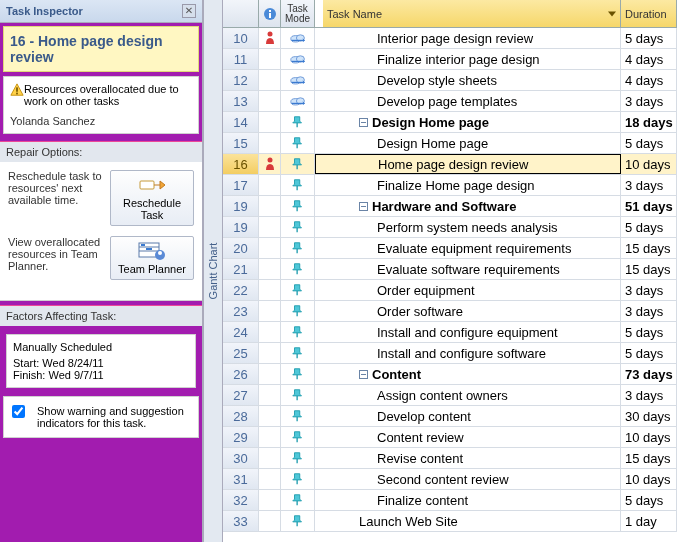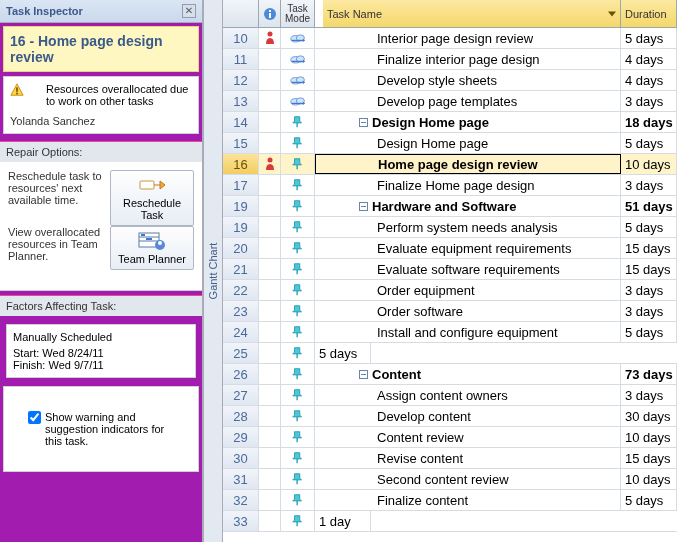--- a/index.html
+++ b/index.html
@@ -3,56 +3,56 @@
 <meta charset="utf-8">
 <style>
 * { box-sizing: border-box; margin: 0; padding: 0; }
 body { font-family: "Segoe UI", Tahoma, sans-serif; font-size: 11px; width: 677px; height: 542px; display: flex; overflow: hidden; background: #fff; }
 .inspector { width: 203px; background: #a21caf; border-right: 1px solid #aab; display: flex; flex-direction: column; }
 .inspector-header { background: linear-gradient(#dbe6f4,#c9d8ec); padding: 4px 6px; display: flex; justify-content: space-between; align-items: center; border-bottom: 1px solid #aab; }
 .inspector-header span { font-weight: bold; color: #3a5a8a; }
 .close-x { width: 14px; height: 14px; background: #d6dfec; border: 1px solid #99a; font-size: 10px; line-height: 12px; text-align: center; color: #555; cursor: pointer; }
 .task-title-box { background: #fff7c2; border: 1px solid #e0d87a; margin: 3px 3px 0 3px; padding: 6px; font-weight: bold; color: #3a5a8a; font-size: 14px; }
 .warn-box { background: #fff; border: 1px solid #d0d0d0; margin: 4px 3px 3px 3px; padding: 6px; }
-.warn-row { display: flex; align-items: flex-start; gap: 22px; }
+.warn-row { display: flex; align-items: flex-start; gap: 0; }
 .warn-icon { width: 14px; height: 14px; flex-shrink: 0; }
 .warn-icon svg { width: 14px; height: 14px; }
 .warn-name { text-align: left; margin-top: 8px; color: #333; }
 .section { border-top: 1px solid #ec4899; margin-top: 4px; }
 .section-h { background: #e2e7ee; padding: 4px 6px; color: #333; }
 .section-b { background: #fff; padding: 8px; border-bottom: 1px solid #d0d0d0; }
-.repair-row { display: flex; gap: 6px; align-items: flex-start; }
+.repair-row { display: flex; gap: 6px; align-items: flex-start; margin-bottom: 10px; }
 .repair-row:last-child { margin-bottom: 12px; }
 .repair-text { flex: 1; color: #333; }
 .repair-btn { border: 1px solid #b0b8c8; background: linear-gradient(#fefefe,#e8edf5); padding: 4px 6px; text-align: center; width: 84px; cursor: pointer; border-radius: 2px; }
 .repair-btn .ico { display: block; margin: 0 auto 2px; width: 28px; height: 20px; }
 .factors-list { padding: 4px 0; }
 .factor-item { border: 1px solid #d0d0d0; background: #fff; margin: 4px 6px; padding: 6px; }
-.chk-row { display: flex; align-items: flex-start; gap: 4px; padding: 24px; background: #fff; margin: 0 3px 3px 3px; border: 1px solid #d0d0d0; }
+.chk-row { display: flex; align-items: flex-start; gap: 12px; padding: 8px; background: #fff; margin: 0 3px 3px 3px; border: 1px solid #d0d0d0; }
 .gantt-label { width: 20px; background: #e3e9f1; border-left: 1px solid #aab; border-right: 1px solid #aab; display: flex; align-items: center; justify-content: center; }
 .gantt-label span { transform: rotate(-90deg); white-space: nowrap; color: #44608a; font-size: 11px; }
 .grid { flex: 1; display: flex; flex-direction: column; background: #fff; }
 .g-header { display: flex; border-bottom: 1px solid #9aa; height: 28px; }
 .gh { border-right: 1px solid #9aa; background: linear-gradient(#fce9a2,#f6d76a); display: flex; align-items: center; padding: 0 4px; font-size: 11px; color: #333; }
 .gh.rowh { width: 36px; background: linear-gradient(#f2f5fa,#dde4ee); }
 .gh.info { width: 22px; background: linear-gradient(#f2f5fa,#dde4ee); justify-content: center; }
 .gh.mode { width: 34px; background: linear-gradient(#f2f5fa,#dde4ee); font-size: 10px; line-height: 1; text-align: center; }
 .gh.name { flex: 1; position: relative; margin-left: 8px; }
 .gh.dur { width: 56px; }
 .dd-arrow { position: absolute; right: 4px; top: 50%; transform: translateY(-50%); width: 0; height: 0; border-left: 4px solid transparent; border-right: 4px solid transparent; border-top: 5px solid #6a5200; }
 .g-body { flex: 1; overflow: hidden; }
 .g-row { display: flex; height: 21px; border-bottom: 1px solid #d6dce4; font-size: 13px; }
 .g-row.sel { background: #fff3c9; }
 .gc { border-right: 1px solid #d6dce4; display: flex; align-items: center; padding: 0 4px; overflow: hidden; white-space: nowrap; }
 .gc.rowh { width: 36px; background: linear-gradient(#f1f4fa,#e0e7f1); justify-content: center; color: #4a6a9a; }
 .g-row.sel .gc.rowh { background: linear-gradient(#fbe39a,#f3cd62); color: #6a5200; }
 .gc.info { width: 22px; justify-content: center; }
 .gc.mode { width: 34px; justify-content: center; }
 .gc.name { flex: 1; }
-.g-row.sel .gc.name { border: 1px solid #000; padding: 0 3px; font-weight: bold; }
+.g-row.sel .gc.name { border: 1px solid #000; padding: 0 3px; }
 .gc.dur { width: 56px; }
 .indent-1 { padding-left: 44px !important; }
 .indent-2 { padding-left: 62px !important; }
 .summary { font-weight: bold; }
 .minus { display: inline-block; width: 9px; height: 9px; border: 1px solid #6a84a6; margin-right: 4px; position: relative; vertical-align: middle; }
 .minus::after { content: ""; position: absolute; left: 1px; right: 1px; top: 3px; height: 1px; background: #6a84a6; }
 .person-ico svg, .pin-ico svg, .cloud-ico svg, .info-ico svg { display: block; }
 </style>
 </head>
 <body>
@@ -412,20 +412,23 @@
         <div class="gc rowh">25</div>
         <div class="gc info"></div>
         <div class="gc mode">
           <span class="pin-ico">
             <svg width="14" height="14" viewBox="0 0 16 16">
               <path d="M4 2 L10 2 L10 7 L12 9 L2 9 L4 7 Z" fill="#4fc7d8" stroke="#1a9aac"></path>
               <line x1="7" y1="9" x2="7" y2="14" stroke="#1a9aac" stroke-width="1.5"></line>
             </svg>
           </span>
         </div>
+        <div class="gc name indent-2">
+          <span>Install and configure software</span>
+        </div>
         <div class="gc dur">5 days</div>
       </div>
       <div class="g-row">
         <div class="gc rowh">26</div>
         <div class="gc info"></div>
         <div class="gc mode">
           <span class="pin-ico">
             <svg width="14" height="14" viewBox="0 0 16 16">
               <path d="M4 2 L10 2 L10 7 L12 9 L2 9 L4 7 Z" fill="#4fc7d8" stroke="#1a9aac"></path>
               <line x1="7" y1="9" x2="7" y2="14" stroke="#1a9aac" stroke-width="1.5"></line>
@@ -537,17 +540,20 @@
       <div class="g-row">
         <div class="gc rowh">33</div>
         <div class="gc info"></div>
         <div class="gc mode">
           <span class="pin-ico">
             <svg width="14" height="14" viewBox="0 0 16 16">
               <path d="M4 2 L10 2 L10 7 L12 9 L2 9 L4 7 Z" fill="#4fc7d8" stroke="#1a9aac"></path>
               <line x1="7" y1="9" x2="7" y2="14" stroke="#1a9aac" stroke-width="1.5"></line>
             </svg>
           </span>
+        </div>
+        <div class="gc name indent-1">
+          <span>Launch Web Site</span>
         </div>
         <div class="gc dur">1 day</div>
       </div>
     </div>
 </div>
 
 </body></html>

